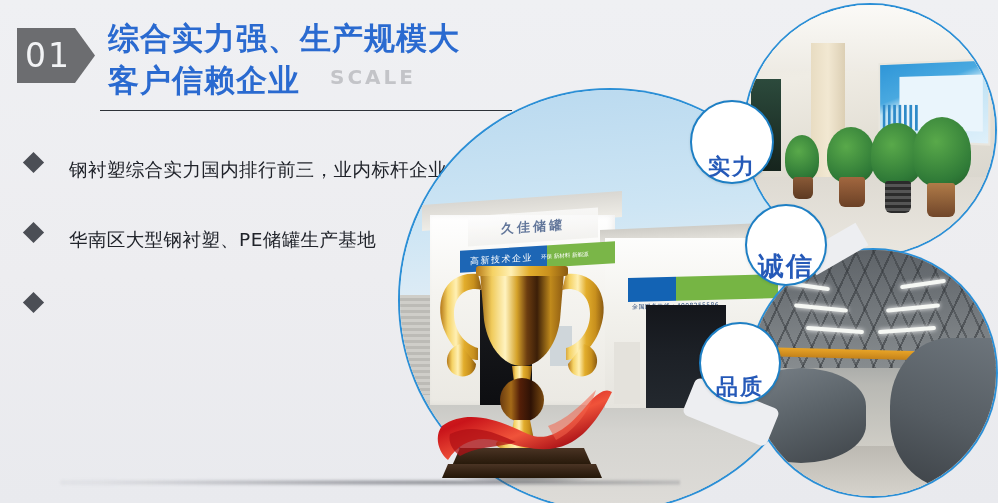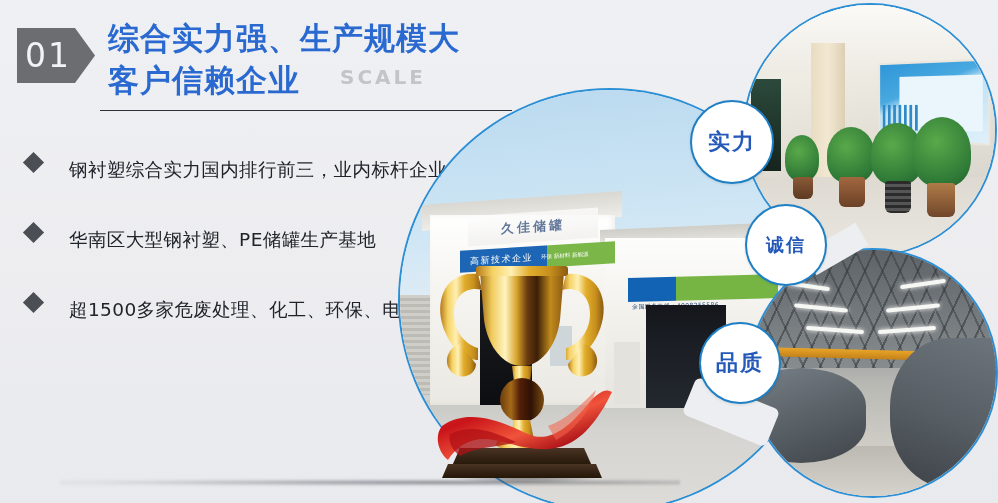--- a/index.html
+++ b/index.html
@@ -19,21 +19,21 @@
 
   
   .badge{position:absolute;left:17px;top:28px;width:78px;height:55px;}
   .badge svg{display:block}
   .badge-num{position:absolute;left:0;top:0;width:62px;height:55px;
     display:flex;align-items:center;justify-content:center;
     font-size:33px;color:#f2f3f5;letter-spacing:2px;font-weight:400;}
 
   .titlewrap{position:absolute;left:108px;top:19px;width:430px;}
   .t-line{font-size:31px;line-height:39px;color:#2a6ad0;font-weight:700;letter-spacing:1px;}
-  .t-line2{display:flex;align-items:flex-end;gap:23px;}
+  .t-line2{display:flex;align-items:flex-end;gap:13px;}
   .t-en{font-size:20px;color:#c3c4c8;letter-spacing:3px;font-weight:700;padding-bottom:3px;margin-left:17px;}
   .rule{position:absolute;left:100px;top:110px;width:412px;height:1px;background:#2e3238;}
 
   
   .bullets{position:absolute;left:22px;top:147px;width:470px;}
   .b-row{display:flex;align-items:flex-start;margin-bottom:24px;}
   .b-dia{flex:0 0 auto;width:15px;height:15px;background:#4b4e55;
     transform:rotate(45deg);margin:8px 28px 0 4px;}
   .b-txt{font-size:18.5px;line-height:46px;color:#20232a;letter-spacing:.4px;font-weight:500;}
   .b-txt .ln{display:block}
@@ -118,25 +118,25 @@
   .tankR{position:absolute;left:140px;top:88px;width:130px;height:150px;border-radius:46% 12% 12% 46%;
     background:linear-gradient(200deg,#6f777e 0%,#565d63 55%,#3c4146 100%);}
   .floor-i{position:absolute;left:0;top:196px;width:246px;height:50px;
     background:linear-gradient(180deg,#bcb9b2,#d6d3cc);}
 
   
   .wedge{position:absolute;background:#edeef1;}
 
   
   .lbl{position:absolute;border-radius:50%;background:#fff;
-    border:2px solid #1e7fc4;display:flex;align-items:center;justify-content:center;
+    border:2px solid #1e7fc4;display:flex;align-items:flex-end;justify-content:center;
     color:#2559b8;font-weight:700;letter-spacing:2px;
     box-shadow:0 1px 3px rgba(0,0,0,.10);}
   #lbl-1{left:690px;top:100px;width:80px;height:80px;font-size:22px;}
-  #lbl-2{left:745px;top:204px;width:78px;height:78px;font-size:18px;}
+  #lbl-2{left:745px;top:204px;width:78px;height:78px;font-size:26px;}
   #lbl-3{left:699px;top:322px;width:78px;height:78px;font-size:22px;}
 
   
   #trophy{position:absolute;left:420px;top:248px;width:200px;height:235px;}
 </style>
 </head>
 <body>
 
 <div id="stage">
 
@@ -161,21 +161,20 @@
       <span class="b-dia"></span>
       <span class="b-txt">钢衬塑综合实力国内排行前三，业内标杆企业</span>
     </div>
     <div class="b-row">
       <span class="b-dia"></span>
       <span class="b-txt">华南区大型钢衬塑、PE储罐生产基地</span>
     </div>
     <div class="b-row">
       <span class="b-dia"></span>
       <span class="b-txt">
-        <span class="ln">超1500多家危废处理、化工、环保、电</span>
       </span>
     </div>
   </div>
 
   <div class="circ ring" id="circ-main">
     <div class="sky"></div>
     <div class="ground-y"></div>
     <div class="shutter"></div>
     <div class="roof-a"></div>
     <div class="bld bld-a"></div>

